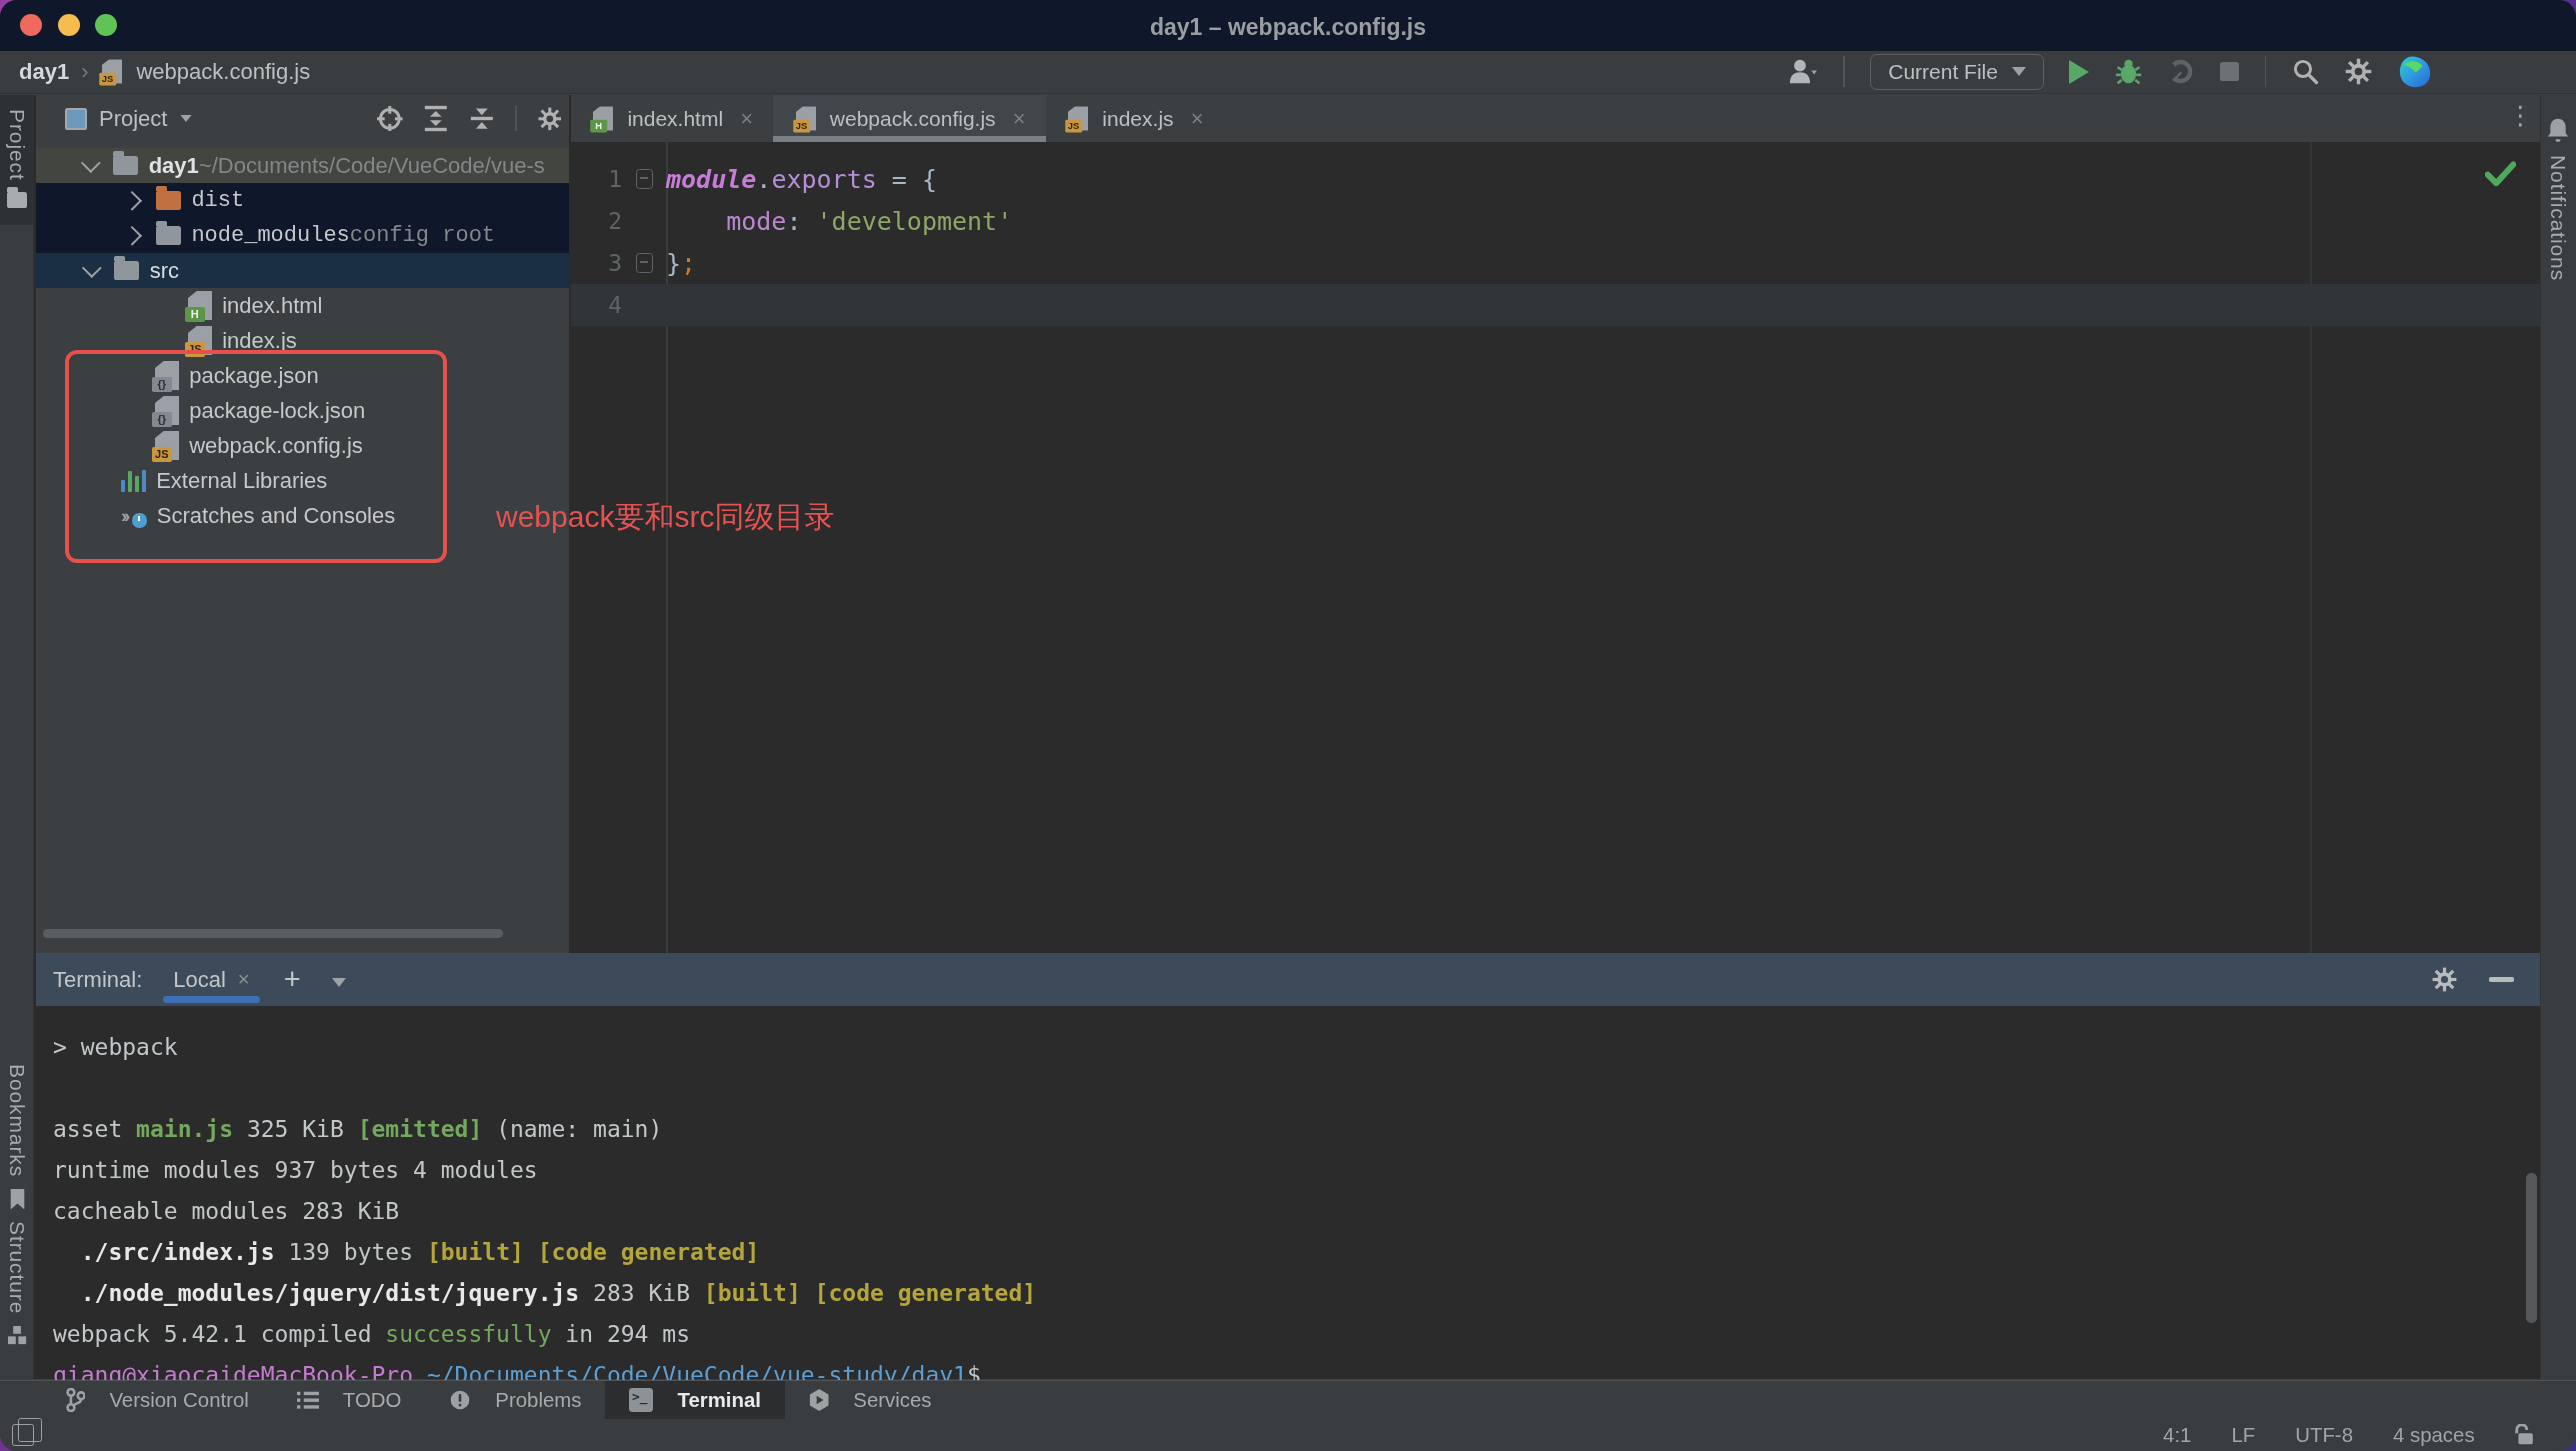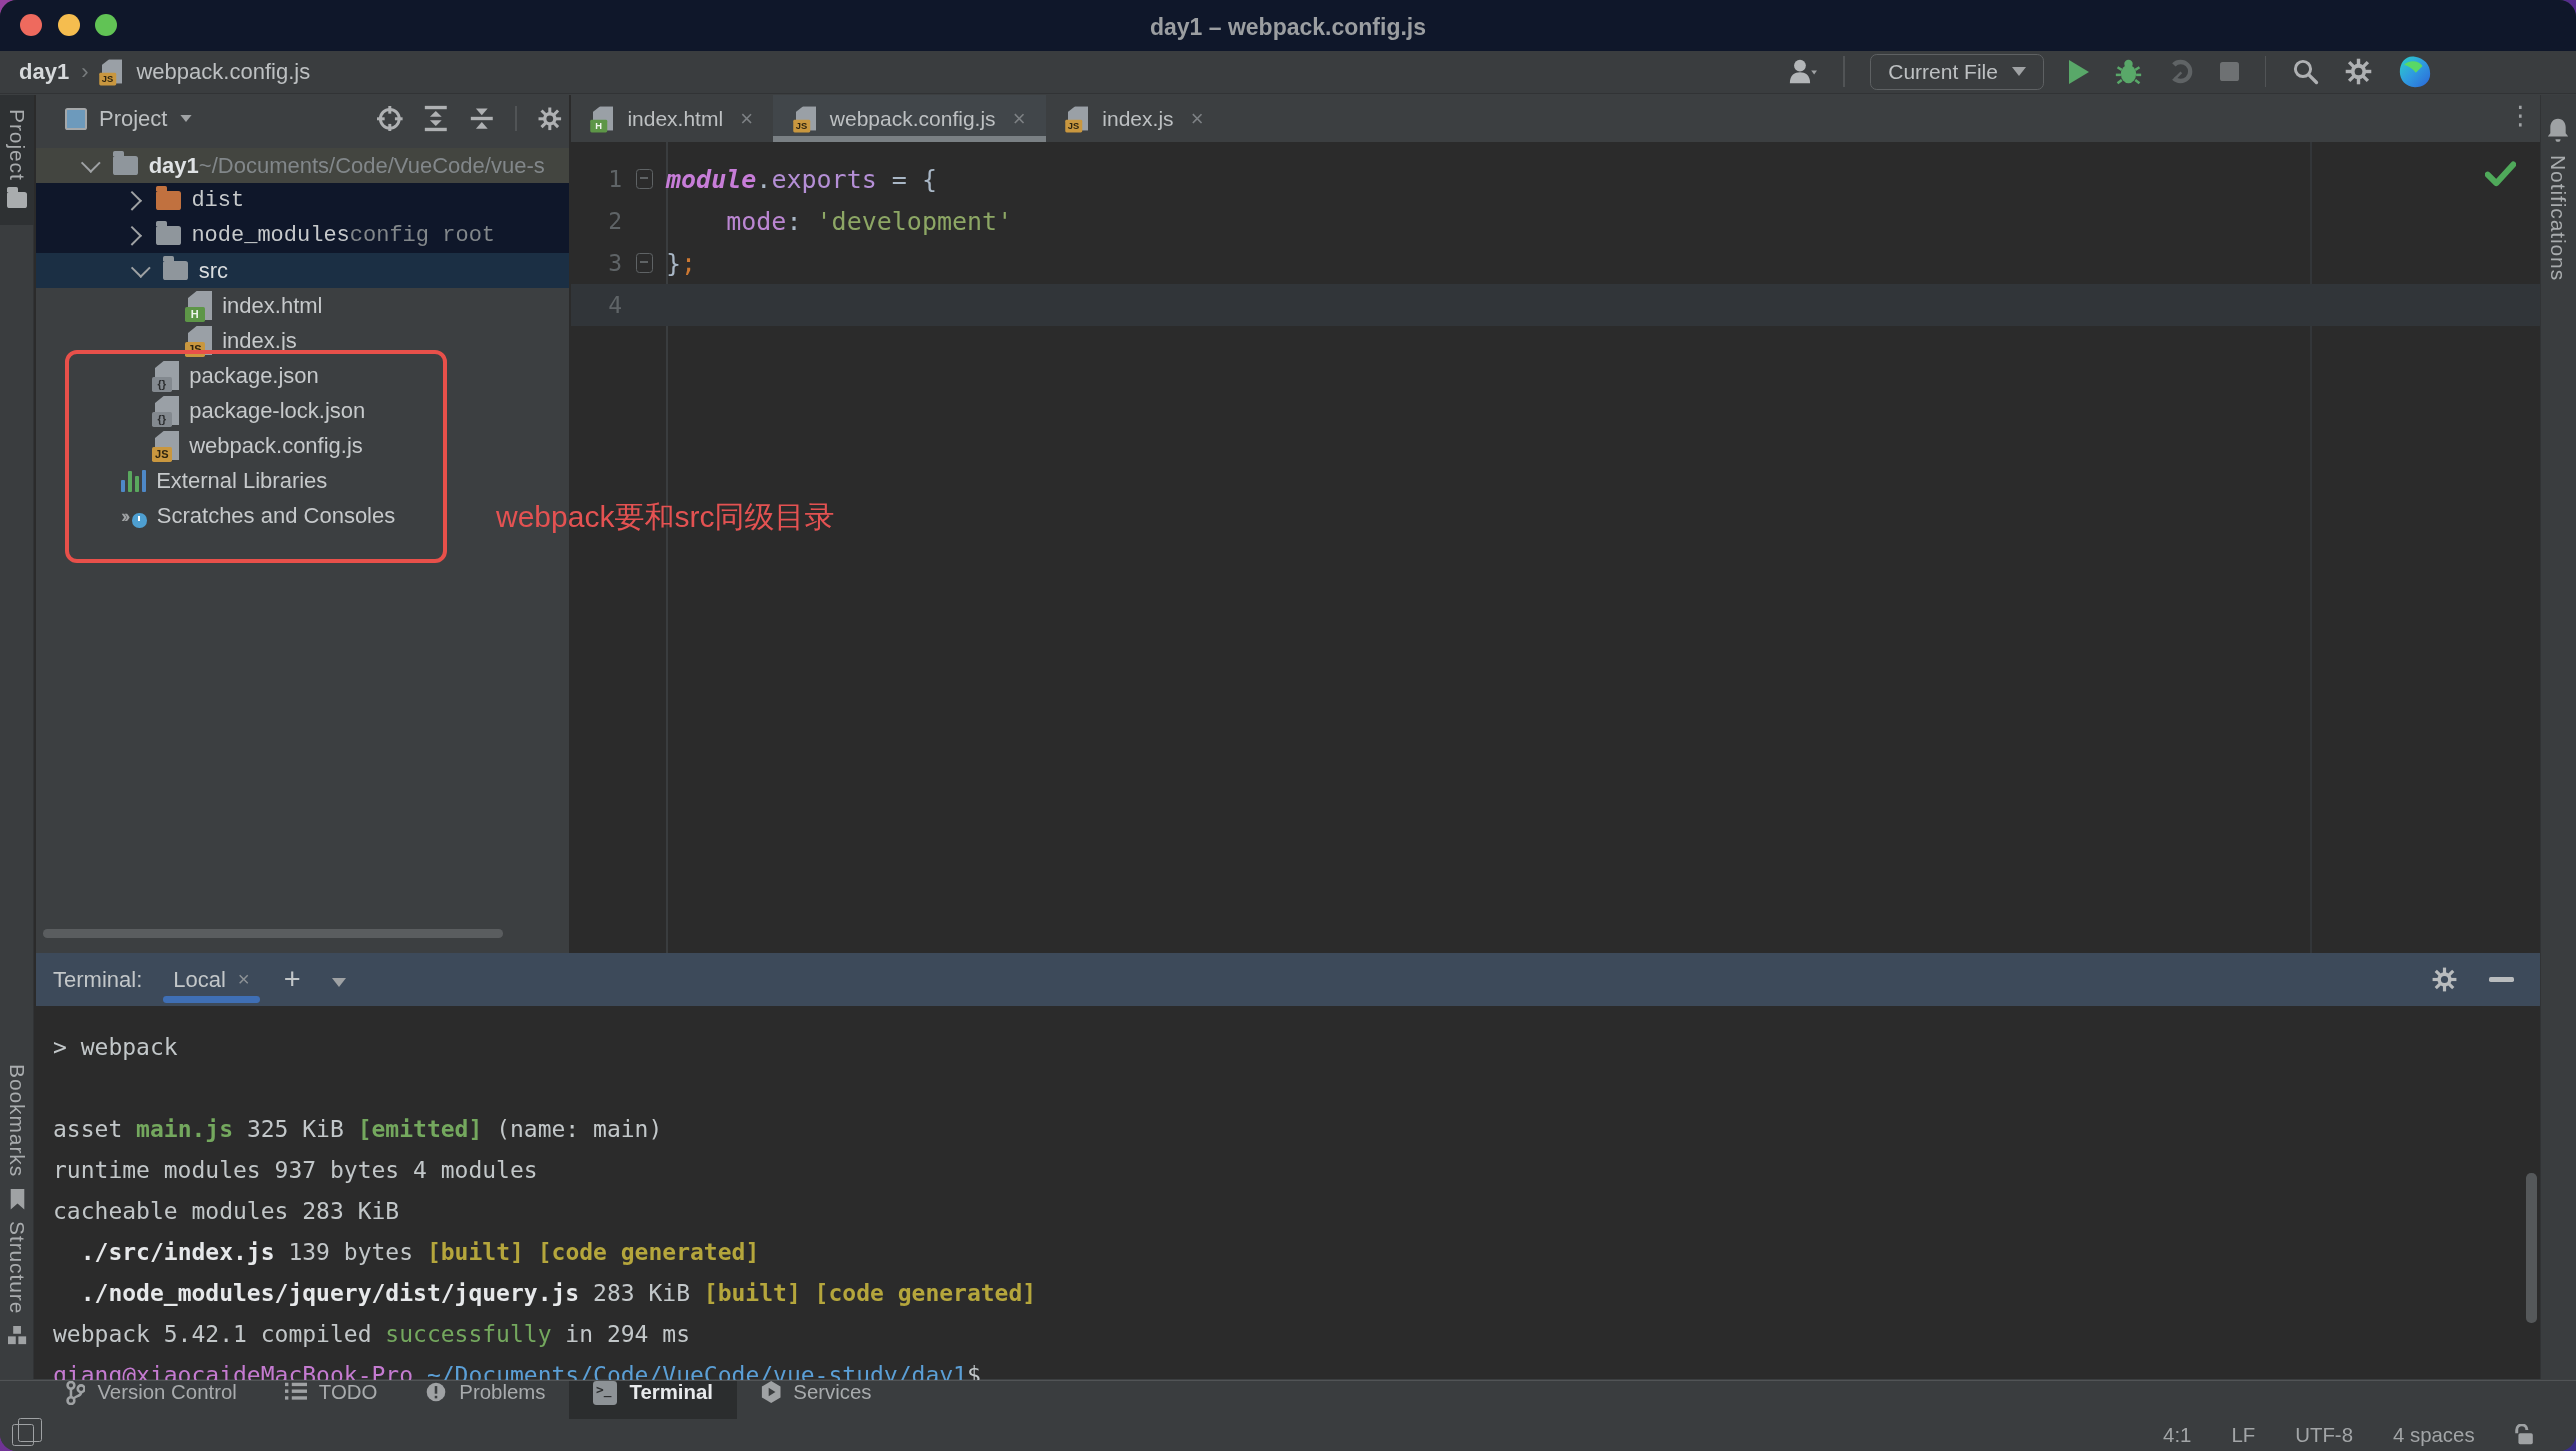--- a/index.html
+++ b/index.html
@@ -132,21 +132,21 @@
   .tgn { color:#74a85e; }
   .ty { color:#b5a63c; font-weight:bold; }
   .tb { color:#e6e8ea; font-weight:bold; }
   .tm { color:#c57bd1; }
   .tbl { color:#5b9fd6; }
   .vscroll { position:absolute; right:3.4px; top:220px; width:10.2px; height:150px; border-radius:5.1px; background:#55585a; }
 
   
   .toolbar-b { position:absolute; left:0; right:0; bottom:32px; height:39px; background:#3a3d3f;
                border-top:1.7px solid #515456; display:flex; align-items:stretch; }
-  .tb-item { display:flex; align-items:flex-start; gap:12px; padding:0 24px; font-size:20.4px; color:#a8abad; }
+  .tb-item { display:flex; align-items:center; gap:24px; padding:0 24px; font-size:20.4px; color:#a8abad; }
   .tb-item:first-child { margin-left:41px; }
   .tb-item.active { background:#2b2d2e; color:#e8eaec; font-weight:bold; }
   .term-glyph { width:24px; height:24px; background:#8d9296; border-radius:3.4px; position:relative; }
   .term-glyph::before { content:'>_'; position:absolute; left:2.6px; top:0.9px; font-size:12.8px; font-weight:bold; color:#2b2d2e; font-family:"DejaVu Sans Mono",monospace; }
 
   
   .statusbar { position:absolute; left:0; right:0; bottom:0; height:32px; background:#3a3d3f;
                display:flex; align-items:center; font-size:20.4px; color:#a2a5a7; }
   .sb-left { margin-left:12px; }
   .sb-right { position:absolute; right:41px; display:flex; align-items:center; gap:40px; }
@@ -348,21 +348,21 @@
           <span class="tchev closed"></span>
           <span class="folder orange" style="margin-left:17px"></span>
           <span class="lbl">dist</span>
         </div>
         <div class="row r-olive" style="padding-left:89px">
           <span class="tchev closed"></span>
           <span class="folder" style="margin-left:17px"></span>
           <span class="lbl">node_modules</span>
           <span class="sfx">config root</span>
         </div>
-        <div class="row r-sel" style="padding-left:98px">
+        <div class="row r-sel" style="padding-left:49px">
           <span class="tchev open"></span>
           <span class="folder" style="margin-left:15.3px"></span>
           <span class="lbl">src</span>
         </div>
         <div class="row" style="padding-left:152px">
           <span class="ficon">
               <span class="page"></span>
               <span class="badge html">H</span>
             </span>
           <span class="lbl">index.html</span>

